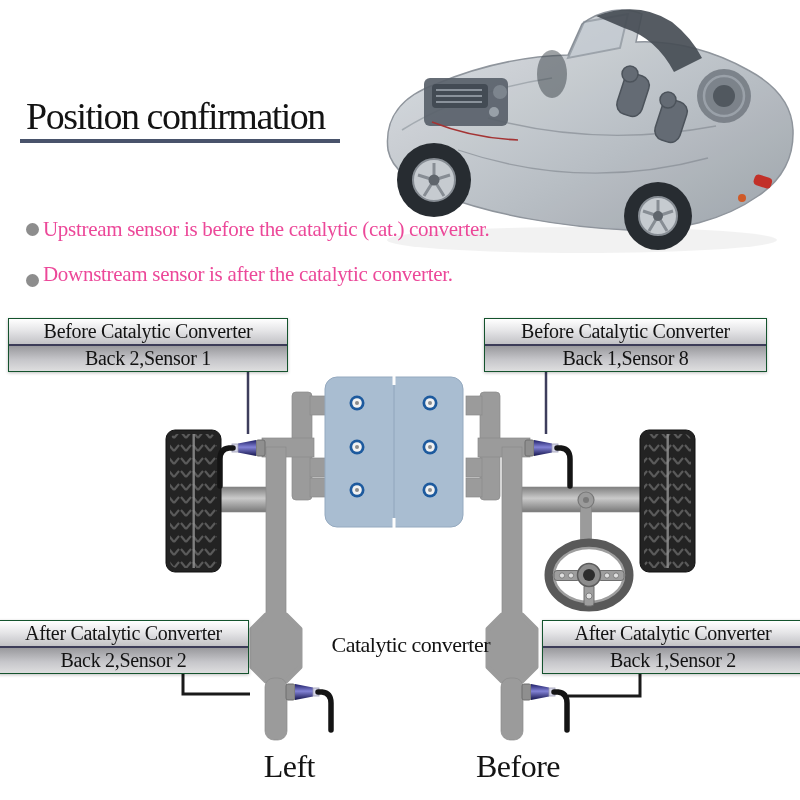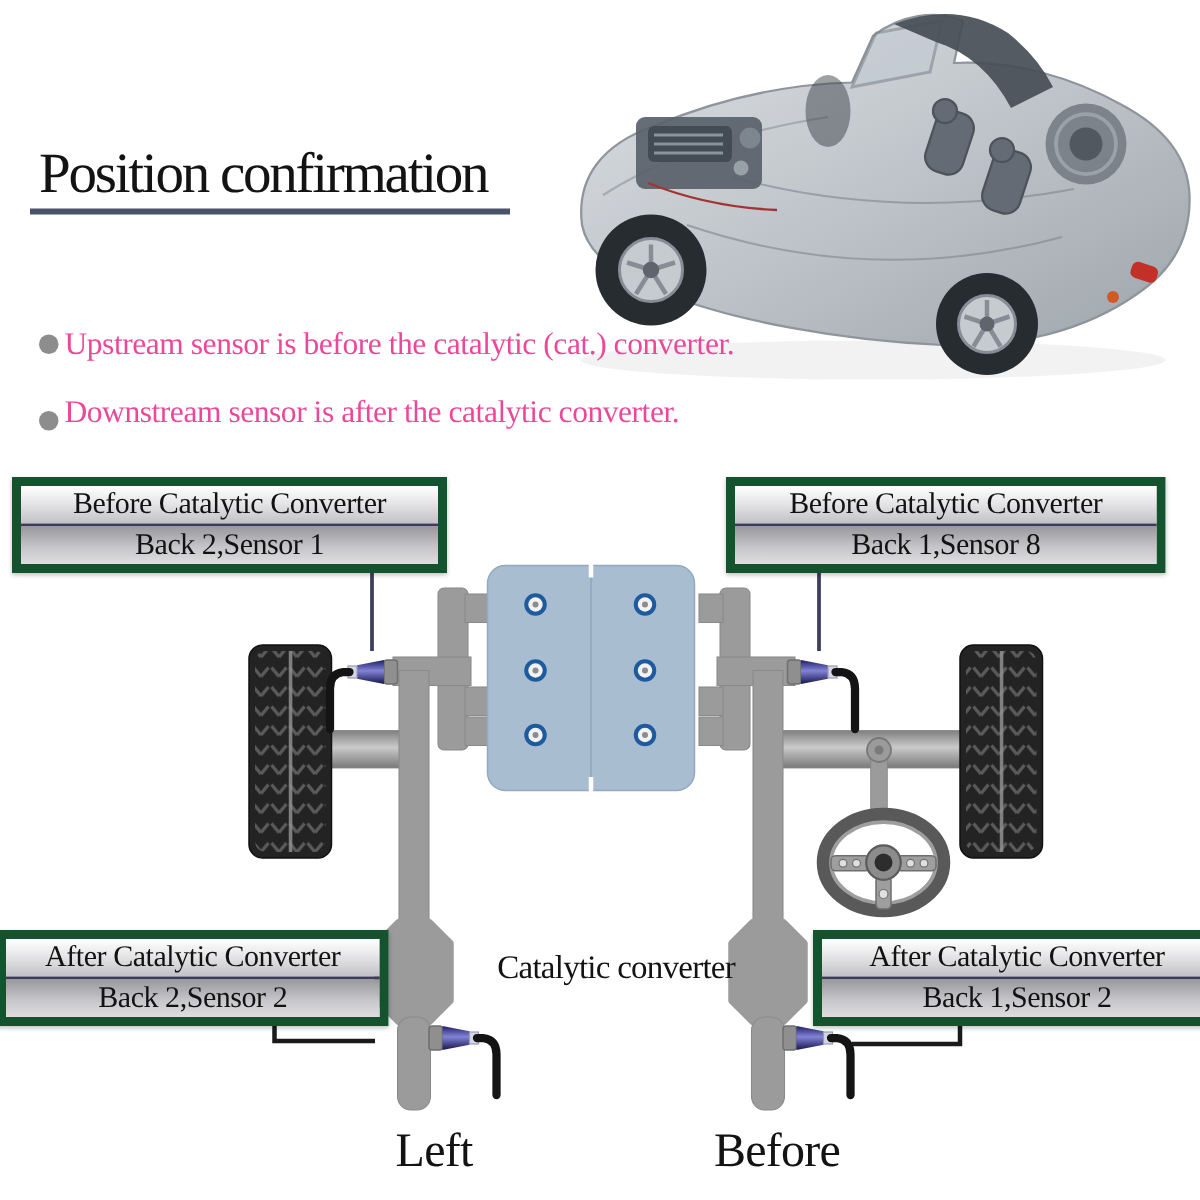--- a/index.html
+++ b/index.html
@@ -5,21 +5,21 @@
   html,body{margin:0;padding:0;background:#ffffff;}
   .canvas{position:relative;width:800px;height:800px;background:#ffffff;overflow:hidden;
           font-family:Liberation Serif, serif;color:#161616;}
   .layer{position:absolute;left:0;top:0;}
   .page-title{position:absolute;left:26px;top:94px;font-size:38px;letter-spacing:-1.5px;
               color:#131313;white-space:nowrap;}
   .title-underline{position:absolute;left:20px;top:139px;width:320px;height:4px;background:#49536b;}
   .bullet-row{position:absolute;left:26px;display:flex;align-items:center;height:30px;}
   .bullet-row .dot{width:13px;height:13px;border-radius:50%;background:#8d8d8d;flex:0 0 13px;}
   .bullet-row .btxt{margin-left:4px;font-size:21px;letter-spacing:-0.3px;white-space:nowrap;color:#ec4899;}
-  .lbox{position:absolute;border:6px solid #14532d;box-shadow:0 1px 3px rgba(0,0,0,.25);}
+  .lbox{position:absolute;border:1px solid #14532d;box-shadow:0 1px 3px rgba(0,0,0,.25);}
   .lbox .r1{height:25px;display:flex;align-items:center;justify-content:center;
             background:linear-gradient(180deg,#ffffff 0%,#e6e6e8 45%,#c2c2c6 100%);
             border-bottom:2px solid #3c3c58;font-size:20px;letter-spacing:-0.3px;color:#121212;white-space:nowrap;}
   .lbox .r2{height:25px;display:flex;align-items:center;justify-content:center;
             background:linear-gradient(180deg,#99999d 0%,#c6c6ca 55%,#dededf 100%);
             font-size:20px;letter-spacing:-0.3px;color:#121212;white-space:nowrap;}
   .diagram-text{position:absolute;text-align:right;color:#131313;white-space:nowrap;}
   .cat-label{font-size:22px;letter-spacing:-0.5px;}
   .side-label{font-size:32px;letter-spacing:-0.5px;}
 </style>

